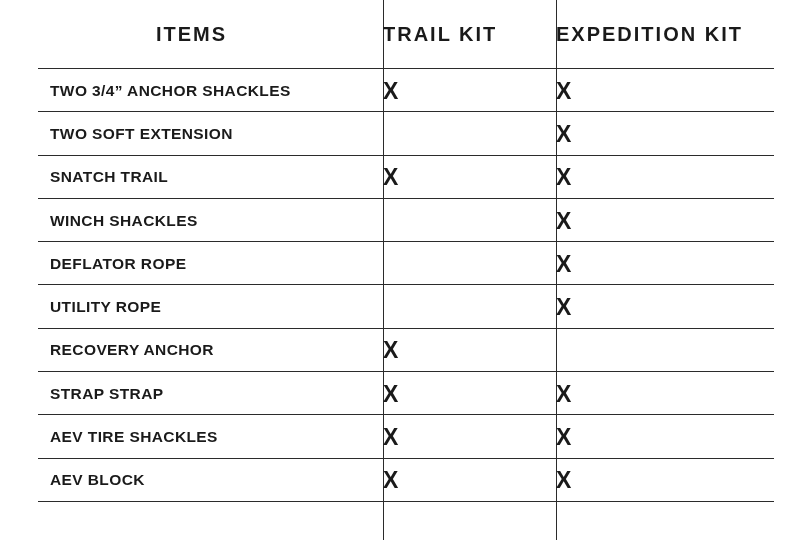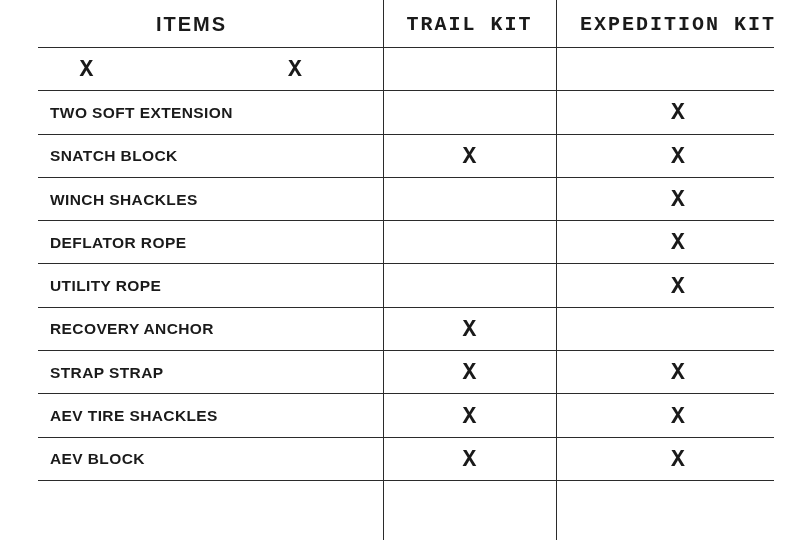--- a/index.html
+++ b/index.html
@@ -45,21 +45,21 @@
   .row .hline {
     position: absolute;
     left: 38px;
     right: 26px;
     bottom: 0;
     height: 1px;
     background: #2b2b2b;
   }
 
   .header-row {
-    height: 48px;
+    height: 69px;
   }
   .header-row .hline {
     left: 38px;
     right: 26px;
   }
 
   .item-cell {
     width: 383px;
     box-sizing: border-box;
     padding-left: 50px;
@@ -70,24 +70,23 @@
 
   .header-row .item-cell {
     text-align: center;
     padding-left: 0;
     font-size: 20px;
     letter-spacing: 2px;
   }
 
   .mark-cell {
     box-sizing: border-box;
-    text-align: center;
+    text-align: left;
     font-size: 22px;
     font-weight: bold;
-    font-family: Liberation Mono, monospace;
   }
   .mark-cell.trail { width: 173px; }
   .mark-cell.expedition { width: 244px; }
 
   .header-row .mark-cell {
     font-size: 20px;
     letter-spacing: 2px;
     font-weight: bold;
   }
 
@@ -116,34 +115,35 @@
   <div class="vline v2"></div>
 
   <div class="row header-row">
     <div class="item-cell">ITEMS</div>
     <div class="mark-cell trail">TRAIL KIT</div>
     <div class="mark-cell expedition">EXPEDITION KIT</div>
     <div class="hline"></div>
   </div>
 
   <div class="row data-row">
+    <div class="item-cell">TWO 3/4” ANCHOR SHACKLES</div>
     <div class="mark-cell trail"><span class="mark">X</span></div>
     <div class="mark-cell expedition"><span class="mark">X</span></div>
     <div class="hline"></div>
   </div>
 
   <div class="row data-row">
     <div class="item-cell">TWO SOFT EXTENSION</div>
     <div class="mark-cell trail"><span class="mark"></span></div>
     <div class="mark-cell expedition"><span class="mark">X</span></div>
     <div class="hline"></div>
   </div>
 
   <div class="row data-row">
-    <div class="item-cell">SNATCH BLOCK</div>
+    <div class="item-cell">SNATCH TRAIL</div>
     <div class="mark-cell trail"><span class="mark">X</span></div>
     <div class="mark-cell expedition"><span class="mark">X</span></div>
     <div class="hline"></div>
   </div>
 
   <div class="row data-row">
     <div class="item-cell">WINCH SHACKLES</div>
     <div class="mark-cell trail"><span class="mark"></span></div>
     <div class="mark-cell expedition"><span class="mark">X</span></div>
     <div class="hline"></div>

